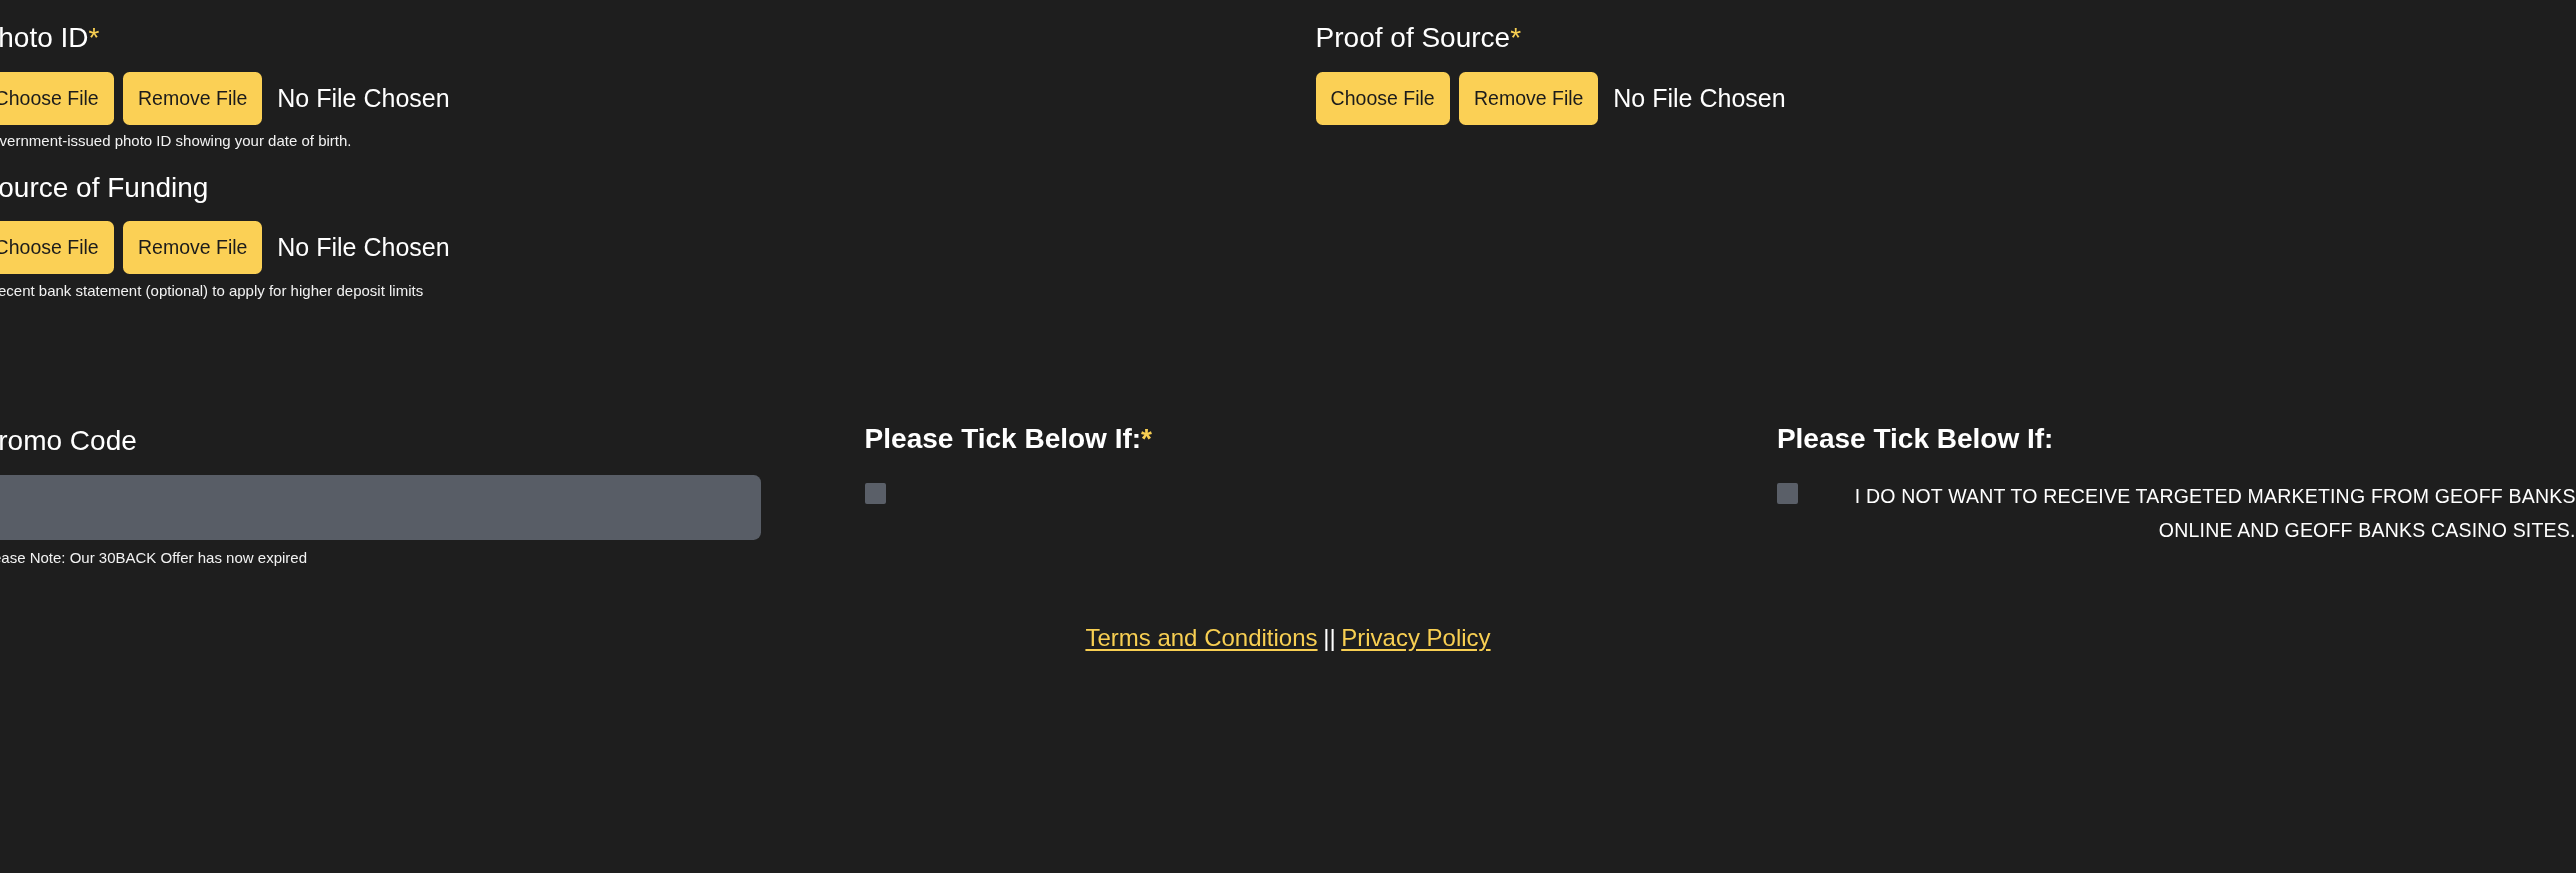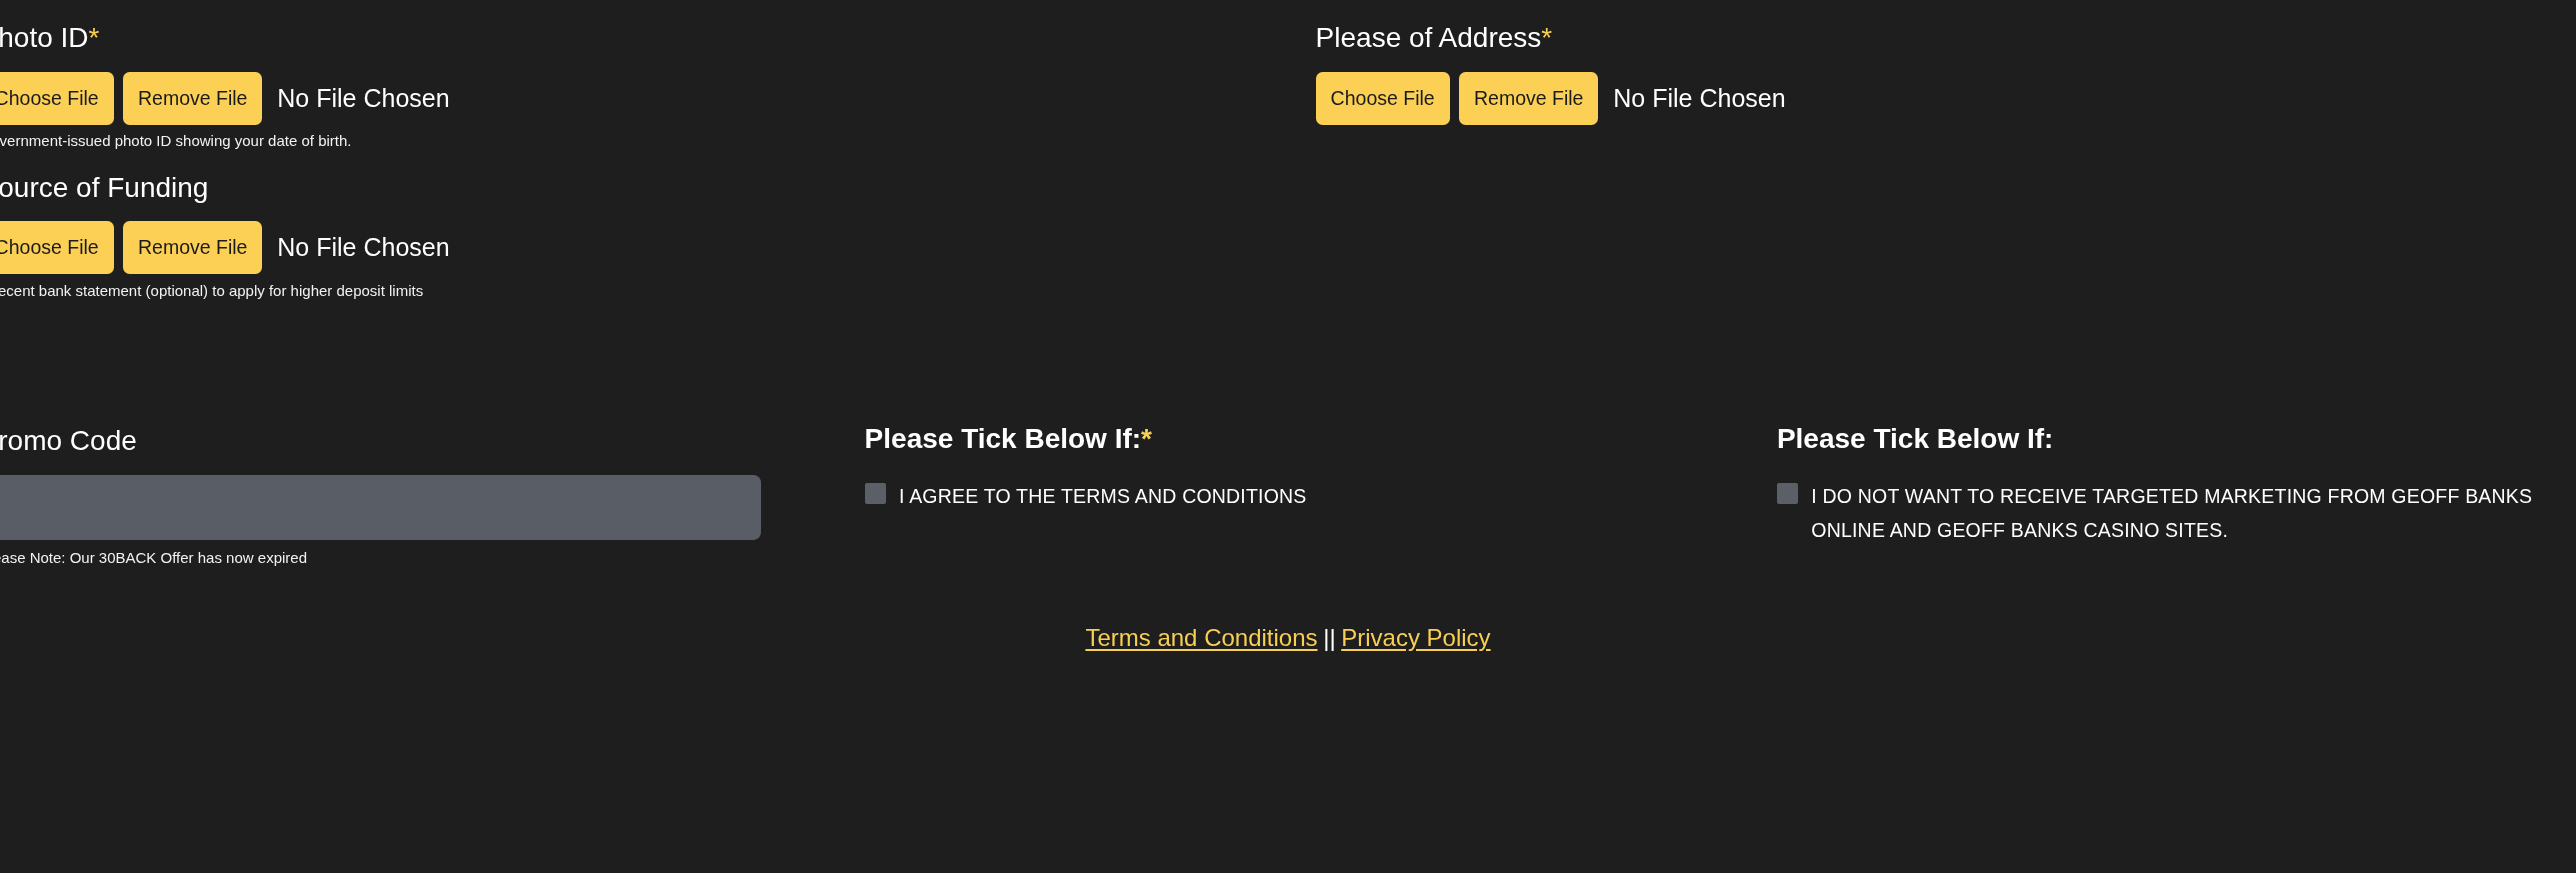--- a/index.html
+++ b/index.html
@@ -146,21 +146,21 @@
   }
 
   .check-label {
     font-size: 19.5px;
     letter-spacing: 0.2px;
     line-height: 1.75;
     color: #ffffff;
   }
 
   .col-marketing { padding-left: 9.3px; }
-  .col-marketing .check-label { max-width: 799px; }
+  .col-marketing .check-label { max-width: 799px; text-align: right; }
 
   
   .footer {
     position: absolute;
     left: 0;
     top: 624px;
     width: 2576px;
     text-align: center;
   }
 
@@ -208,21 +208,21 @@
       <div class="file-row">
         <button class="btn-file">Choose File</button>
         <button class="btn-file">Remove File</button>
         <span class="no-file">No File Chosen</span>
       </div>
       <div class="help-text">Government-issued photo ID showing your date of birth.</div>
     </div>
 
     <div class="upload-block">
       <h2 class="field-title">
-        <span>Please of Address</span><span class="req-star">*</span>
+        <span>Proof of Source</span><span class="req-star">*</span>
       </h2>
       <div class="file-row">
         <button class="btn-file">Choose File</button>
         <button class="btn-file">Remove File</button>
         <span class="no-file">No File Chosen</span>
       </div>
     </div>
 
     <div class="upload-block">
       <h2 class="field-title">
@@ -246,21 +246,20 @@
       <input class="promo-input" type="text" placeholder="" style="">
       <div class="promo-note">Please Note: Our 30BACK Offer has now expired</div>
     </div>
 
     <div class="col-terms">
       <h2 class="tick-title">
         <span>Please Tick Below If:</span><span class="req-star">*</span>
       </h2>
       <div class="check-row">
         <span class="checkbox"></span>
-        <span class="check-label">I AGREE TO THE TERMS AND CONDITIONS</span>
       </div>
     </div>
 
     <div class="col-marketing">
       <h2 class="tick-title">
         <span>Please Tick Below If:</span><span class="req-star"></span>
       </h2>
       <div class="check-row">
         <span class="checkbox"></span>
         <span class="check-label">I DO NOT WANT TO RECEIVE TARGETED MARKETING FROM GEOFF BANKS ONLINE AND GEOFF BANKS CASINO SITES.</span>

